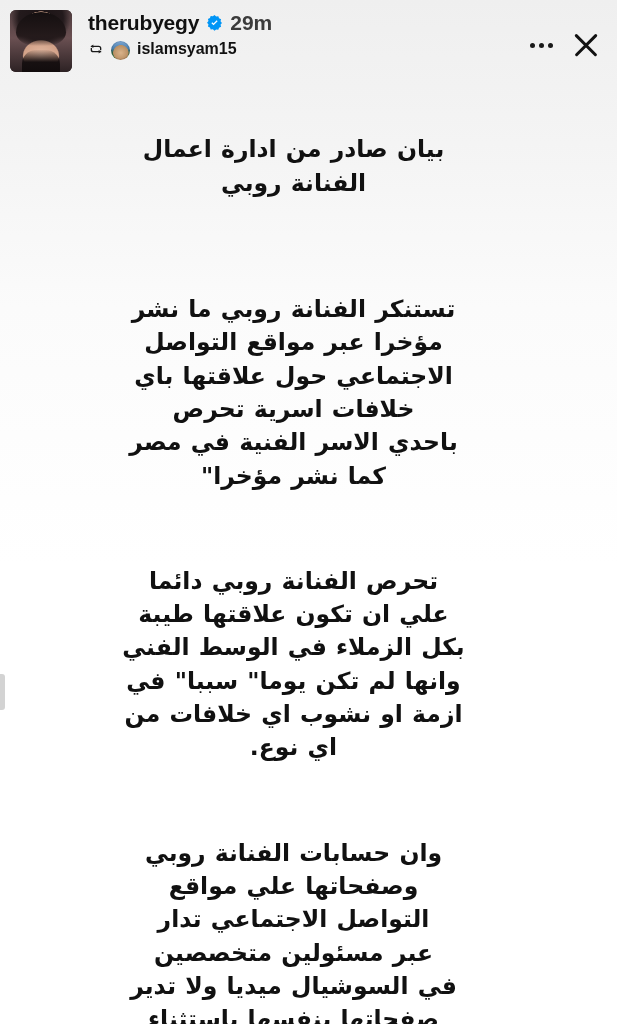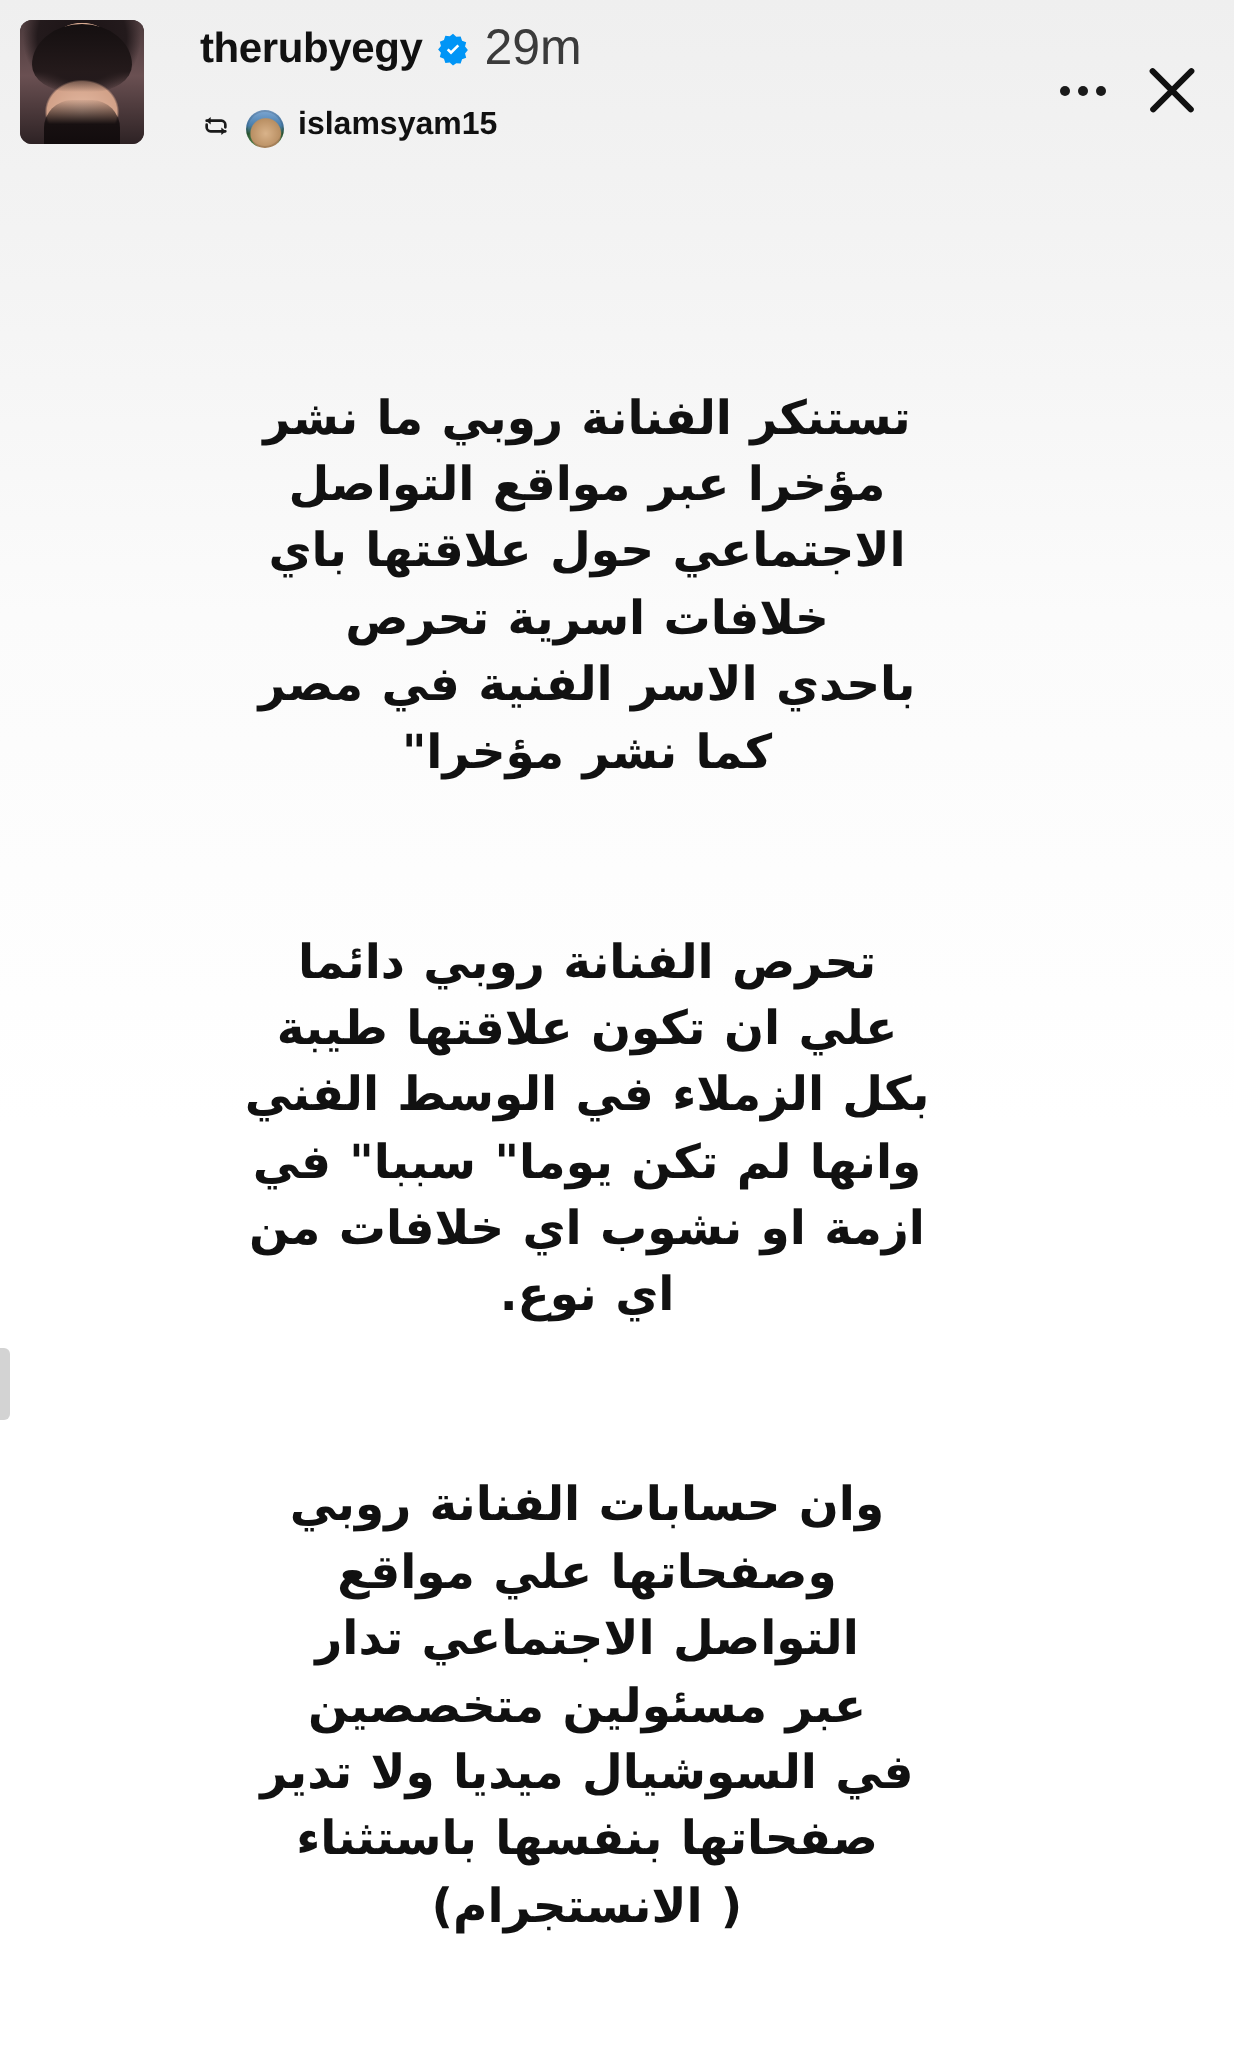--- a/index.html
+++ b/index.html
@@ -63,24 +63,24 @@
   .avatar-img::after {
     content: "";
     position: absolute;
     left: 12px; right: 12px; bottom: 0; height: 22px;
     background: linear-gradient(180deg, rgba(20,15,16,0.05) 0%, #171011 55%, #120c0d 100%);
     border-radius: 14px 14px 0 0;
   }
 
   .header-text {
     flex: 1 1 auto;
-    padding-left: 28px;
+    padding-left: 16px;
     display: flex;
     flex-direction: column;
-    gap: 18px;
+    gap: 8px;
     margin-top: 4px;
     min-width: 0;
   }
 
   .name-row {
     display: flex;
     align-items: center;
     gap: 7px;
   }
   .username {
@@ -90,24 +90,24 @@
     letter-spacing: -0.2px;
     line-height: 1;
   }
   .verified-icon {
     width: 17px;
     height: 17px;
     flex: 0 0 auto;
     display: block;
   }
   .timestamp {
-    font-size: 25px;
+    font-size: 21px;
     color: #3b3b3b;
     line-height: 1;
-    font-weight: normal;
+    font-weight: bold;
   }
 
   .second-row {
     display: flex;
     align-items: flex-start;
     gap: 7px;
   }
   .repost-icon {
     width: 16px;
     height: 16px;
@@ -251,20 +251,22 @@
         <i></i>
           <i></i>
           <i></i>
       </div>
       <div class="close-icon"></div>
     </div>
   </div>
 
   <div class="story-body">
     <div class="statement">
+      <div class="para">بيان صادر من ادارة اعمال
+الفنانة روبي</div>
       <div class="gap"></div>
       <div class="para">تستنكر الفنانة روبي ما نشر
 مؤخرا عبر مواقع التواصل
 الاجتماعي حول علاقتها باي
 خلافات اسرية تحرص
 باحدي الاسر الفنية في مصر
 كما نشر مؤخرا"</div>
       <div class="gap-sm"></div>
       <div class="para">تحرص الفنانة روبي دائما
 علي ان تكون علاقتها طيبة

